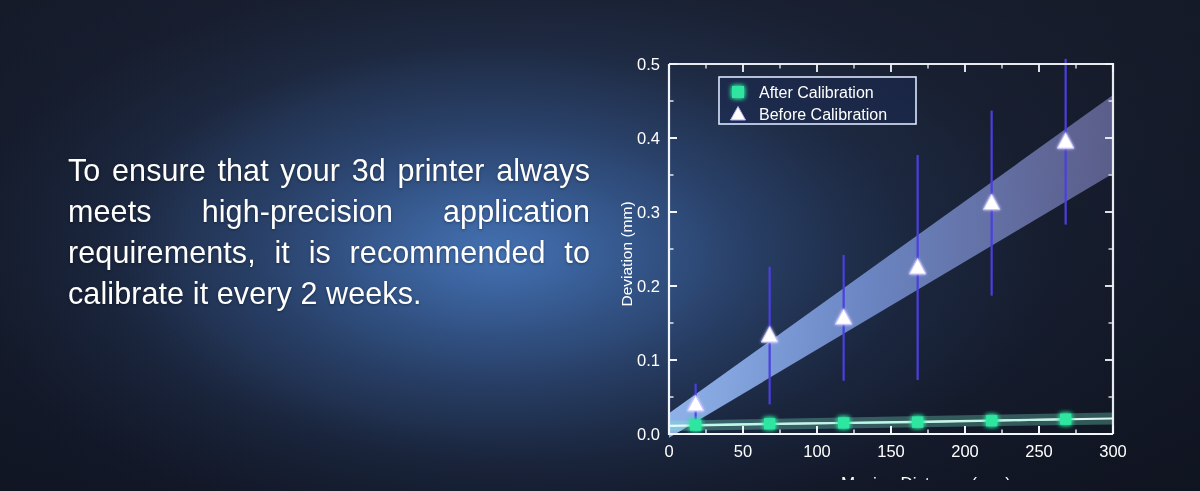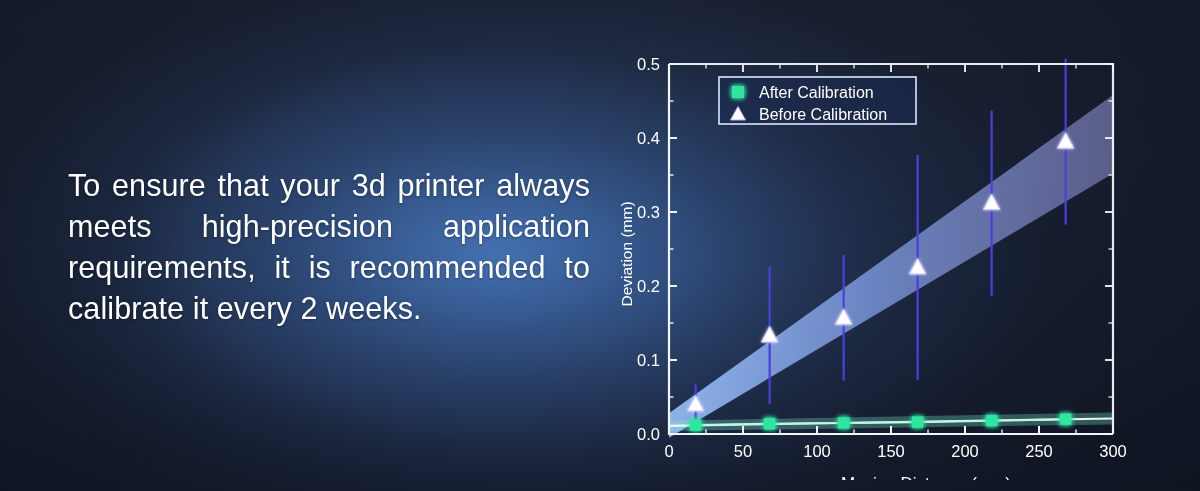--- a/index.html
+++ b/index.html
@@ -45,21 +45,21 @@
     background: radial-gradient(ellipse 90% 105% at 50% 50%,
         #00000000 38%,
         #0b0f1a66 78%,
         #090d16cc 100%);
   }
 
   
   .caption {
     position: absolute;
     left: 68px;
-    top: 165px;
+    top: 150px;
     width: 522px;
     color: #ffffff;
     font-size: 30.5px;
     line-height: 41px;
     text-align: justify;
     text-align-last: left;
     letter-spacing: 0.1px;
     text-shadow: 0 1px 3px rgba(0,0,0,.35);
   }
   .caption p { margin: 0; }

